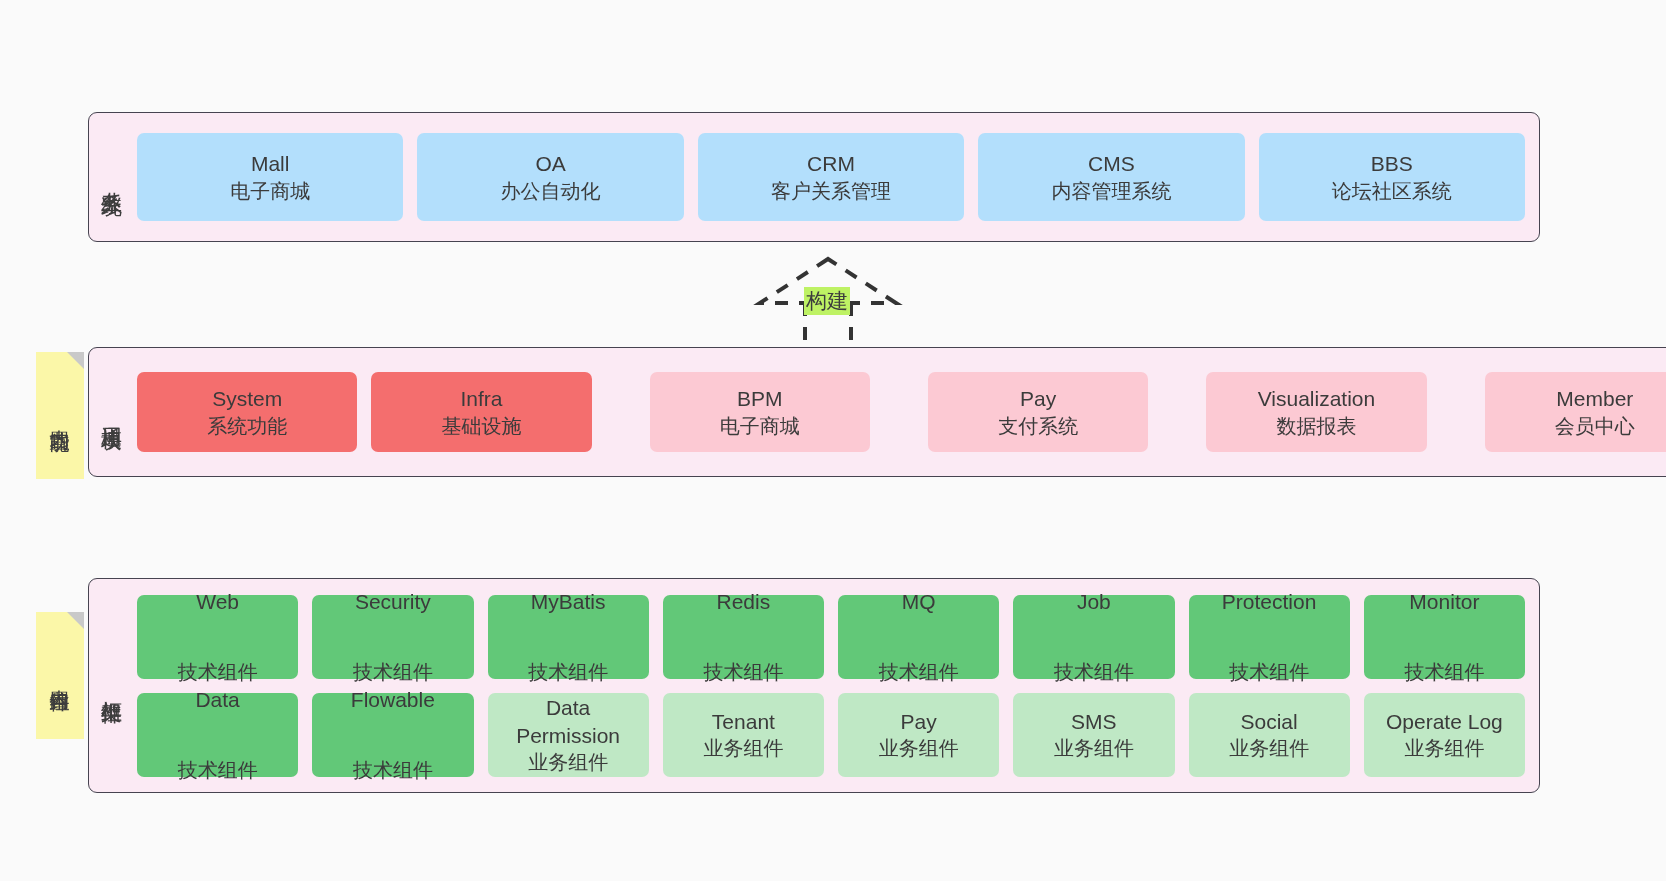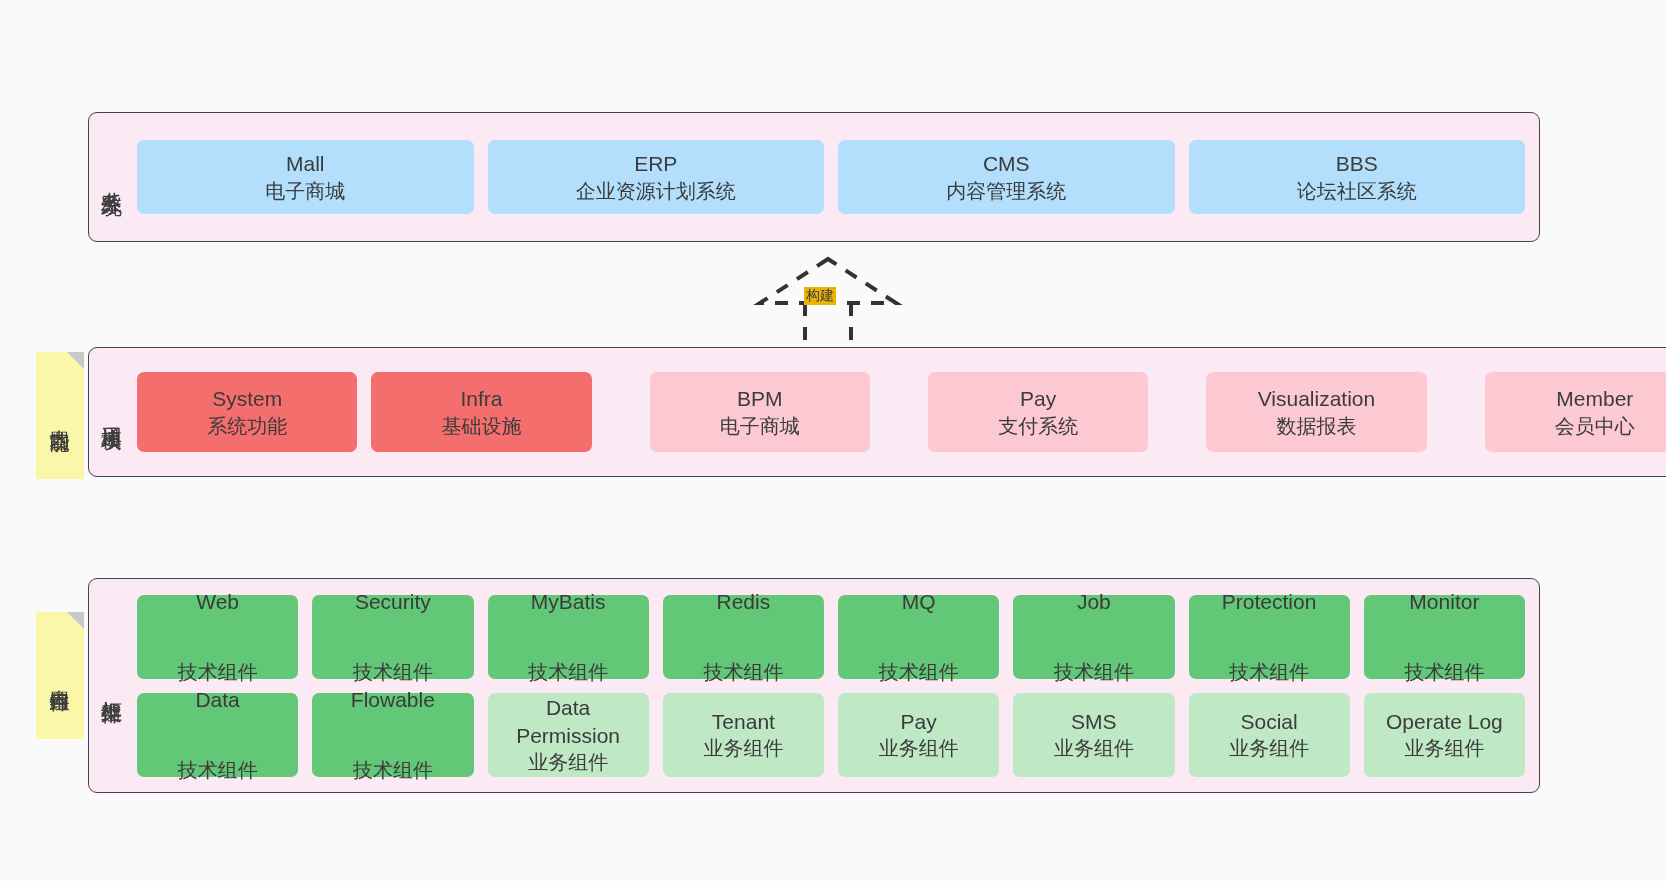--- a/index.html
+++ b/index.html
@@ -91,21 +91,21 @@
   }
 
   .blue  { background: #b3dffc; }
   .red   { background: #f46e6e; }
   .pink  { background: #fcc9d3; margin-left: 44px; }
   .green { background: #62c878; gap: 44px; }
   .lgreen{ background: #bfe8c5; }
 
   
   #layer-business { left: 88px;  top: 112px; width: 1452px; height: 130px; }
-  #layer-business .node { height: 74px; }
+  #layer-business .node { height: 88px; }
 
   #layer-common   { left: 88px;  top: 347px; width: 1632px; height: 130px; }
   #layer-common .node { height: 80px; }
 
   #layer-framework{ left: 88px;  top: 578px; width: 1452px; height: 215px; }
   #layer-framework .node { height: 84px; }
 
   
   .note {
     position: absolute;
@@ -134,43 +134,47 @@
   #note-builtin-function  { left: 36px; top: 352px; height: 127px; }
   #note-builtin-component { left: 36px; top: 612px; height: 127px; }
 
   
   .connector {
     position: absolute;
     z-index: 2;
   }
   .connector .clabel {
     position: absolute;
-    font-size: 14px;
+    font-size: 21px;
     color: #3d3d3d;
-    background: #eab308;
+    background: #bef264;
     padding: 0 2px;
     white-space: nowrap;
   }
 </style>
 </head>
 <body>
 
 <div id="canvas">
 
   <div class="layer" id="layer-business">
     <div class="layer-title">业务系统</div>
     <div class="layer-body">
       <div class="row">
         <div class="node blue">
           <span class="nm">Mall</span>
           <span class="sub">电子商城</span>
         </div>
         <div class="node blue">
-          <span class="nm">ERP</span>
-          <span class="sub">企业资源计划系统</span>
+          <span class="nm">OA</span>
+          <span class="sub">办公自动化</span>
+        </div>
+        <div class="node blue">
+          <span class="nm">CRM</span>
+          <span class="sub">客户关系管理</span>
         </div>
         <div class="node blue">
           <span class="nm">CMS</span>
           <span class="sub">内容管理系统</span>
         </div>
         <div class="node blue">
           <span class="nm">BBS</span>
           <span class="sub">论坛社区系统</span>
         </div>
       </div>

